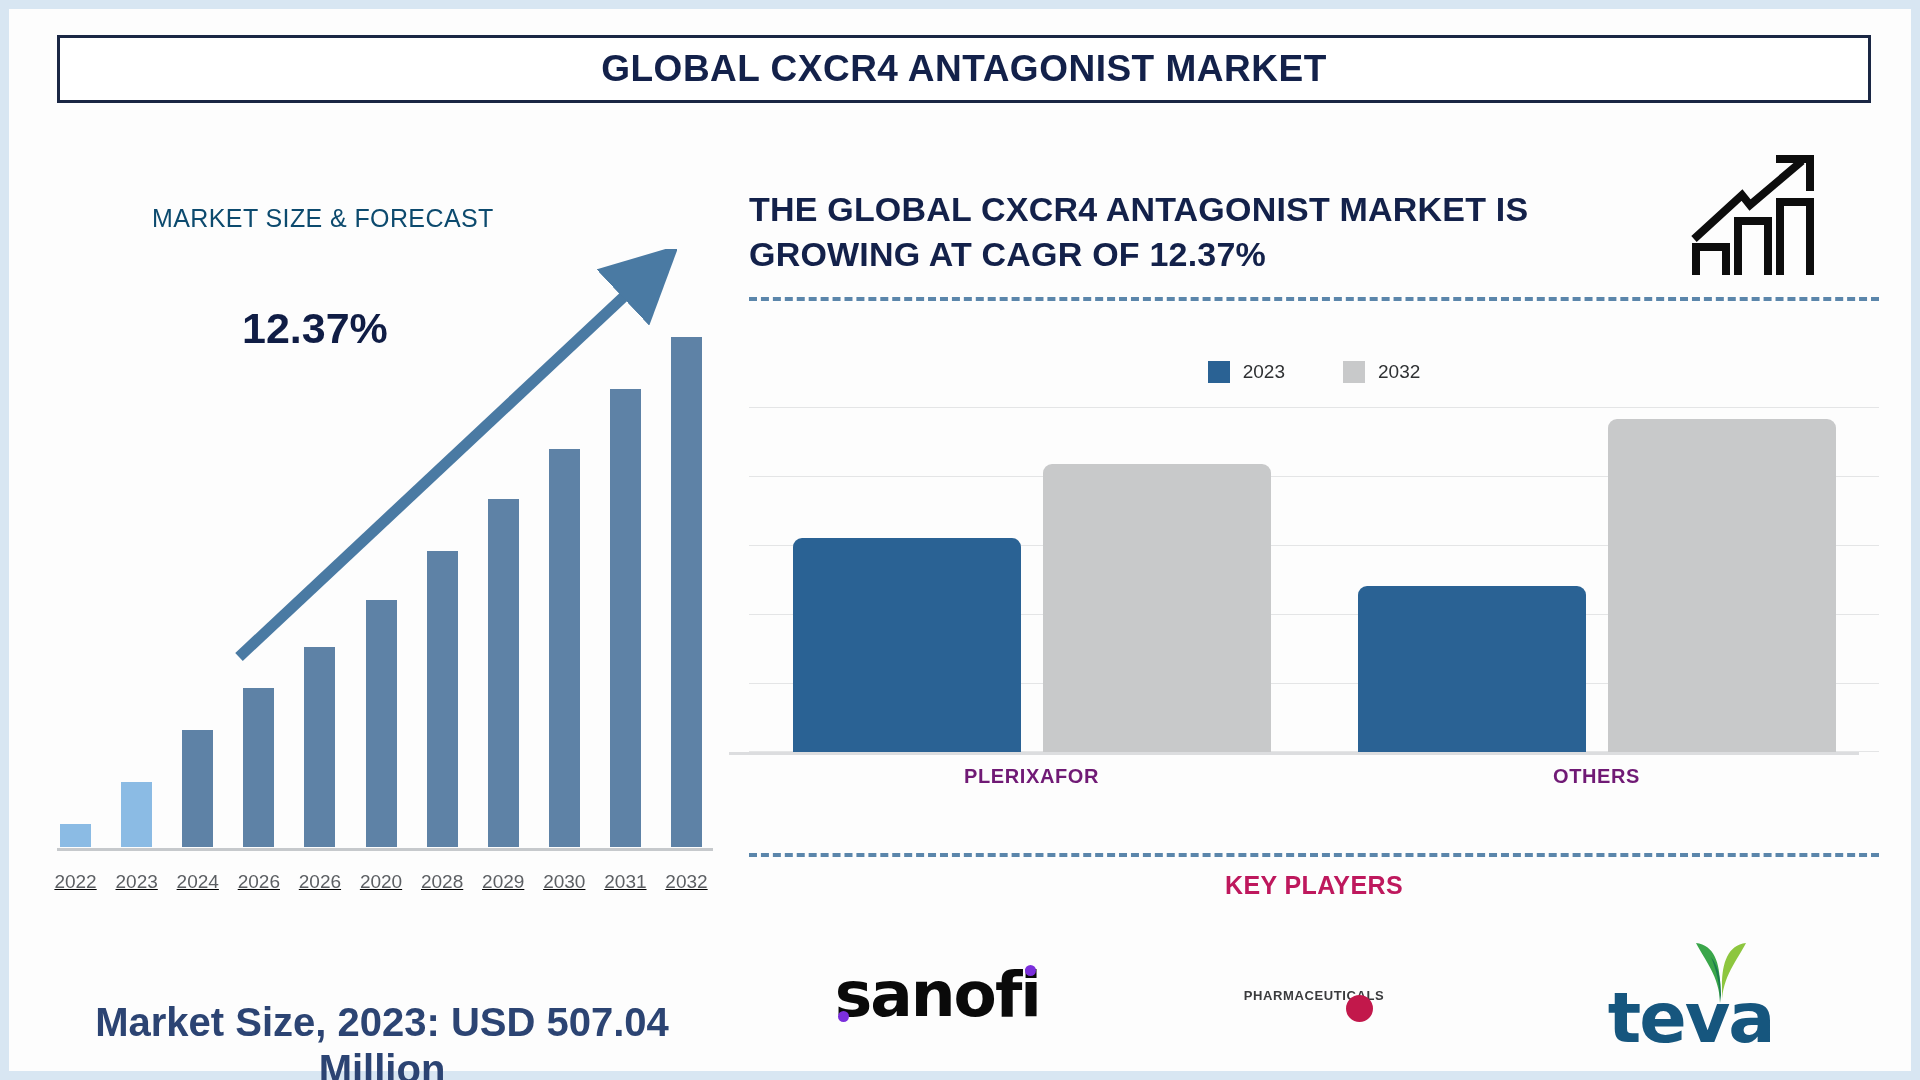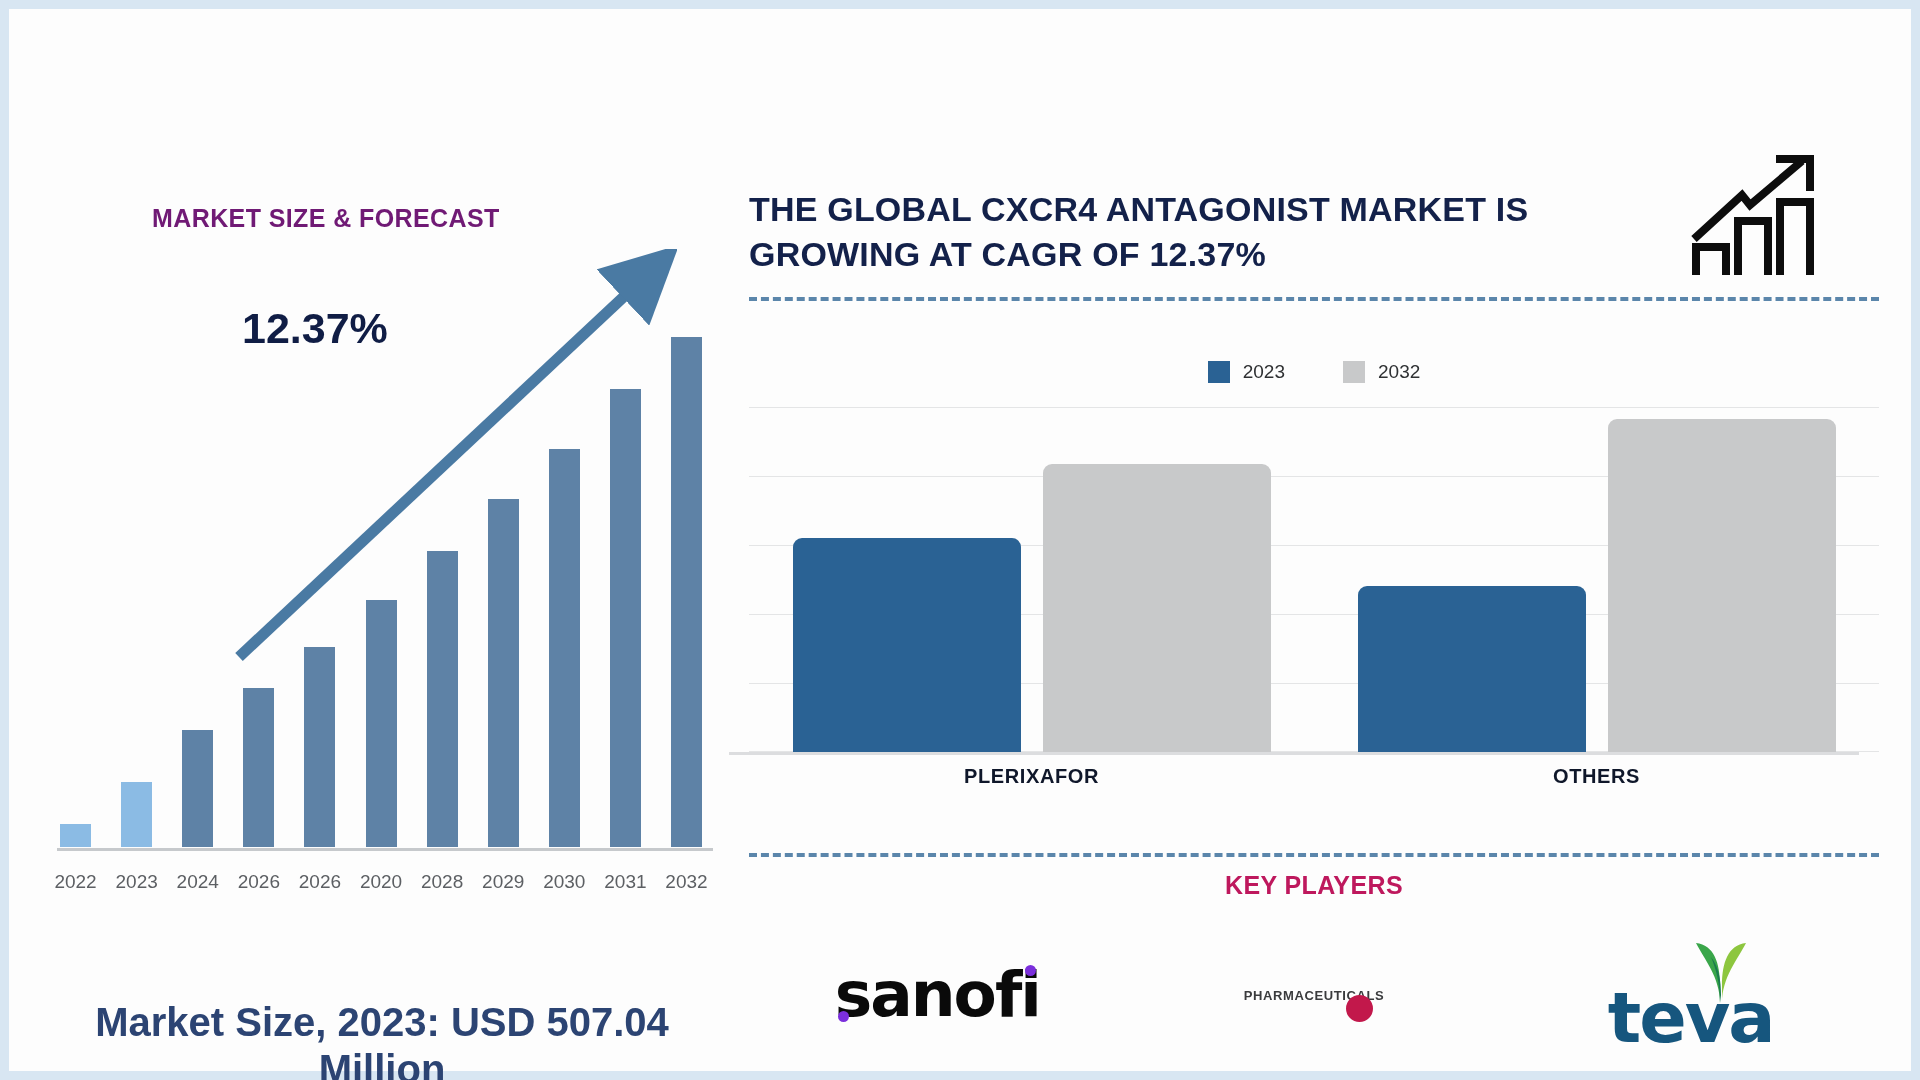--- a/index.html
+++ b/index.html
@@ -33,21 +33,21 @@
   #title-text {
     font-size: 37px; font-weight: 700; letter-spacing: 0.5px;
     color: #13214a;
     font-family: "Liberation Sans", sans-serif;
   }
 
   
   #left-panel { position: absolute; left: 18px; top: 110px; width: 690px; height: 930px; }
   #left-heading {
     position: absolute; left: 125px; top: 85px;
-    font-size: 25px; font-weight: 700; color: #701a75; letter-spacing: 0.4px;
+    font-size: 25px; font-weight: 400; color: #0c4a6e; letter-spacing: 0.4px;
   }
   #cagr-left {
     position: absolute; left: 215px; top: 185px;
     font-family: Liberation Sans, sans-serif;
     font-size: 43px; font-weight: 700; color: #101d45;
   }
 
   
   #left-arrow { position: absolute; left: 200px; top: 130px; width: 450px; height: 430px; }
 
@@ -64,20 +64,21 @@
   .lbar-slot { flex: 1; display: flex; align-items: flex-end; justify-content: center; height: 100%; }
   .lbar { width: 31px; background: #5e82a6; }
   .lbar.hl { background: #8bbbe4; }
   #left-axis {
     position: absolute; left: 12px; bottom: 88px; width: 656px; height: 3px;
     background: #c6c9cc;
   }
   #left-years {
     position: absolute; left: 0; bottom: 46px; width: 672px;
     display: flex;
+    text-decoration: underline;
   }
   .lyear {
     flex: 1; text-align: center;
     font-size: 19px; color: #5c5f63;
     font-family: "Liberation Sans", sans-serif;
   }
 
   #market-size-note {
     position: absolute; left: 20px; top: 880px; width: 670px;
     text-align: center;
@@ -131,21 +132,21 @@
   .bt-bar.c2023 { background: #2a6294; }
   .bt-bar.c2032 { background: #c8c9ca; }
   #bt-baseline {
     position: absolute; left: 0; top: 633px; width: 1130px; height: 3px; background: #dcdddf;
   }
   #bt-cats {
     position: absolute; left: 20px; top: 646px; width: 1130px;
     display: flex; justify-content: space-around;
   }
   .bt-cat {
-    font-size: 20px; font-weight: 700; color: #0f172a; letter-spacing: 0.6px;
+    font-size: 20px; font-weight: 700; color: #701a75; letter-spacing: 0.6px;
     width: 478px; text-align: center;
   }
 
   #keyplayers-title {
     position: absolute; left: 20px; top: 752px; width: 1130px;
     text-align: center; font-size: 25px; font-weight: 700; color: #be185d;
     letter-spacing: 0.4px;
   }
   #keyplayers-row {
     position: absolute; left: 20px; top: 800px; width: 1130px; height: 150px;
@@ -186,20 +187,23 @@
     margin-top: 48px;
   }
   .teva-leaf { position: absolute; left: 86px; top: 8px; }
 </style>
 </head>
 <body>
 
 <div id="page">
   <div id="canvas">
 
+    <div id="title-box">
+      <div id="title-text">GLOBAL CXCR4 ANTAGONIST MARKET</div>
+    </div>
 
     <div id="left-panel">
       <div id="left-heading">MARKET SIZE &amp; FORECAST</div>
 
       <div id="cagr-left">12.37%</div>
 
       <svg id="left-arrow" viewBox="0 0 450 430">
         <defs>
           <marker id="arwhead" markerWidth="7" markerHeight="7" refX="3" refY="3.5" orient="auto">
             <polygon points="0,0 7,3.5 0,7" fill="#4a7aa3"></polygon>

